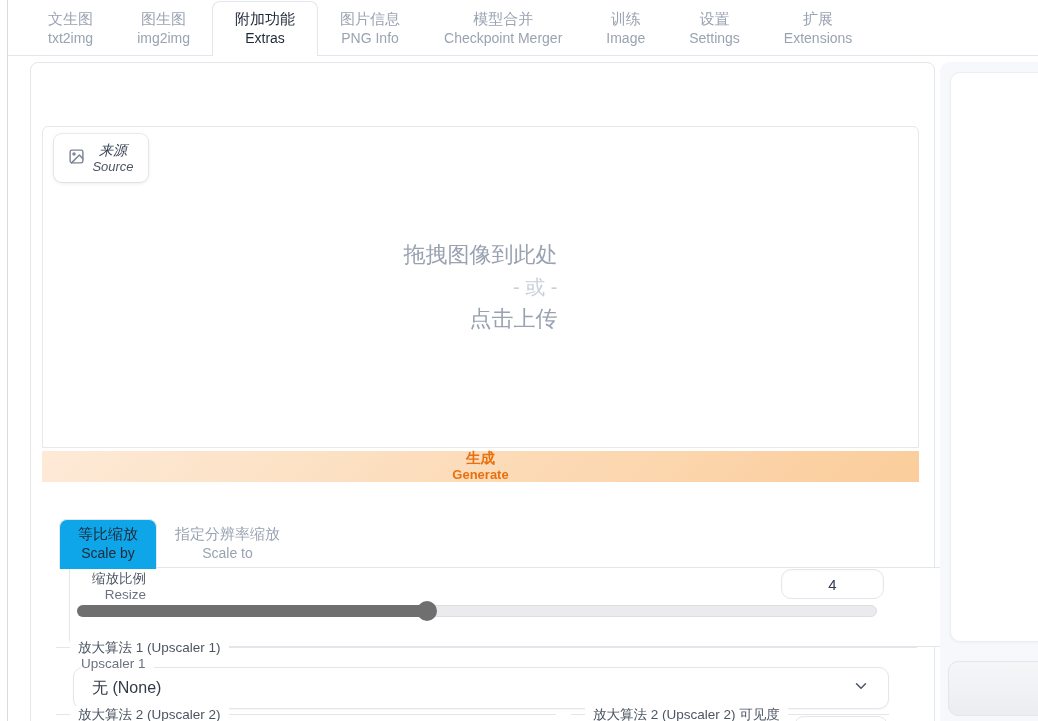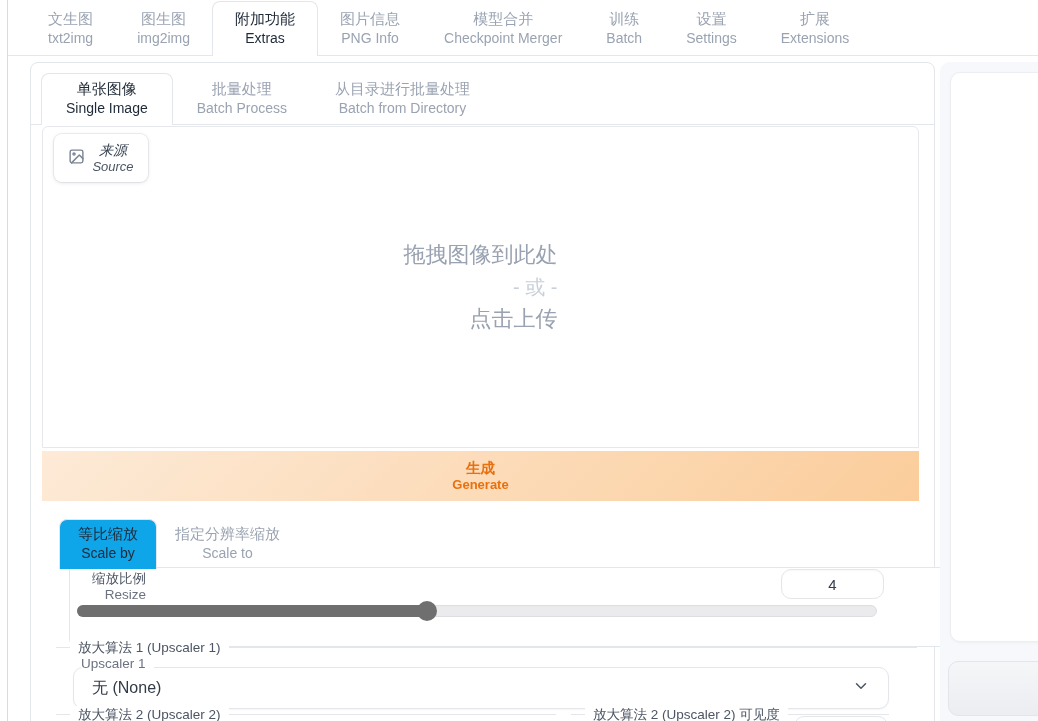--- a/index.html
+++ b/index.html
@@ -37,21 +37,21 @@
     box-shadow:0 1px 4px rgba(0,0,0,0.10), 0 0 0 1px #eef0f3;display:flex;align-items:center;
     justify-content:center;gap:7px;cursor:pointer;}
   .source-tab .labels{text-align:center;font-style:italic;}
   .source-tab .zh{font-size:14px;color:#374151;line-height:17px;}
   .source-tab .en{font-size:13px;color:#4b5563;line-height:16px;}
 
   .drop-hints{text-align:right;}
   .drop-line{font-size:22px;color:#99a2b1;line-height:34px;}
   .drop-or{font-size:20px;color:#c9cfd9;line-height:30px;}
 
-  .generate-btn{position:absolute;left:11px;top:388px;width:877px;height:50px;border:none;
+  .generate-btn{position:absolute;left:11px;top:388px;width:877px;height:31px;border:none;
     background:linear-gradient(135deg,#fdead7 0%,#fbcd9b 100%);display:flex;flex-direction:column;
     align-items:center;justify-content:center;cursor:pointer;}
   .generate-btn .zh{font-size:14.5px;font-weight:700;color:#e8700e;line-height:17px;}
   .generate-btn .en{font-size:13px;font-weight:700;color:#e8700e;line-height:16px;}
 
   
   .scaletab-row{position:absolute;left:28px;top:456px;height:49px;display:flex;align-items:flex-end;z-index:2;}
   .scaletab{padding:4px 18px 6px;text-align:center;color:#9aa3b2;cursor:pointer;white-space:nowrap;}
   .scaletab .zh{font-size:15px;line-height:20px;}
   .scaletab .en{font-size:14px;line-height:18px;}
@@ -117,48 +117,34 @@
   <div class="nav-tab">
     <div class="zh">图片信息</div>
     <div class="en">PNG Info</div>
   </div>
   <div class="nav-tab">
     <div class="zh">模型合并</div>
     <div class="en">Checkpoint Merger</div>
   </div>
   <div class="nav-tab">
     <div class="zh">训练</div>
-    <div class="en">Batch</div>
+    <div class="en">Image</div>
   </div>
   <div class="nav-tab">
     <div class="zh">设置</div>
     <div class="en">Settings</div>
   </div>
   <div class="nav-tab">
     <div class="zh">扩展</div>
     <div class="en">Extensions</div>
   </div>
 </div>
 
 <div class="panel">
 
-  <div class="subtab-row">
-    <div class="subtab active">
-      <div class="zh">单张图像</div>
-      <div class="en">Single Image</div>
-    </div>
-    <div class="subtab">
-      <div class="zh">批量处理</div>
-      <div class="en">Batch Process</div>
-    </div>
-    <div class="subtab">
-      <div class="zh">从目录进行批量处理</div>
-      <div class="en">Batch from Directory</div>
-    </div>
-  </div>
 
   <div class="image-area">
     <div class="source-tab">
       <span>
         <svg width="17" height="17" viewBox="0 0 24 24" fill="none" stroke="#7b8494" stroke-width="2" stroke-linecap="round" stroke-linejoin="round">
           <rect x="3" y="3" width="18" height="18" rx="2.5"></rect>
           <circle cx="8.5" cy="8.5" r="1.5"></circle>
           <path d="M21 15l-5-5L5 21"></path>
         </svg>
       </span>

